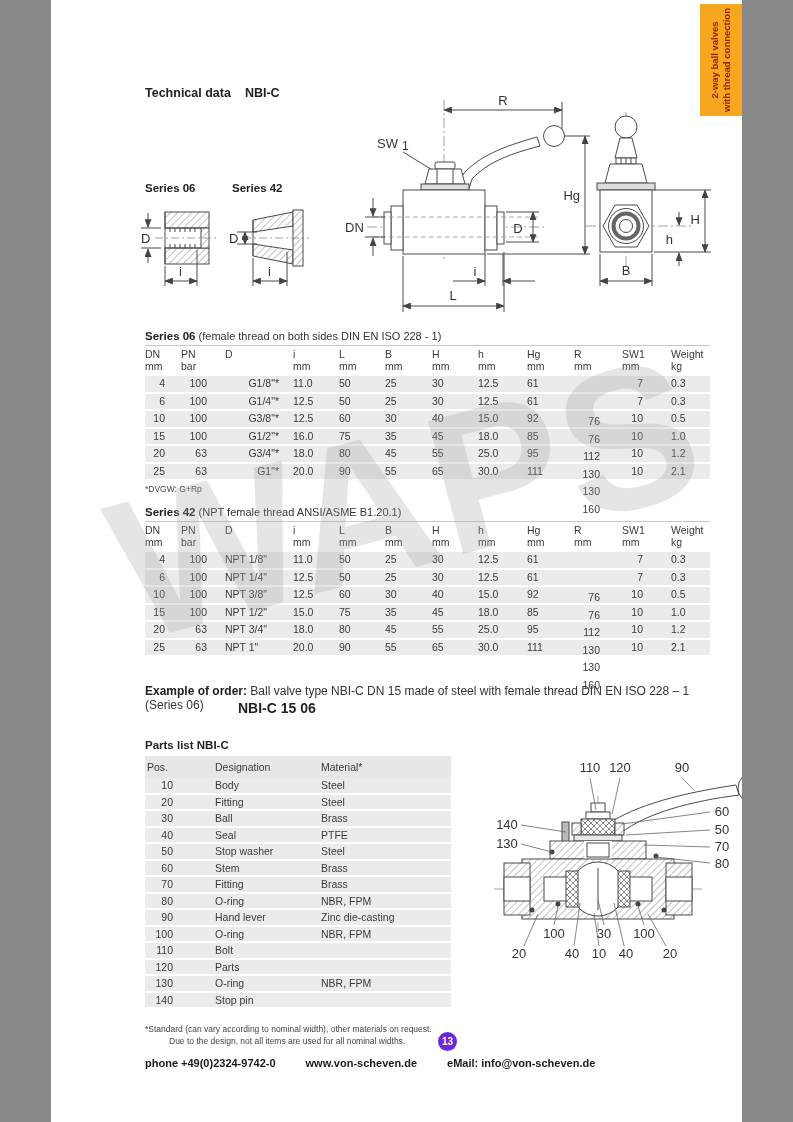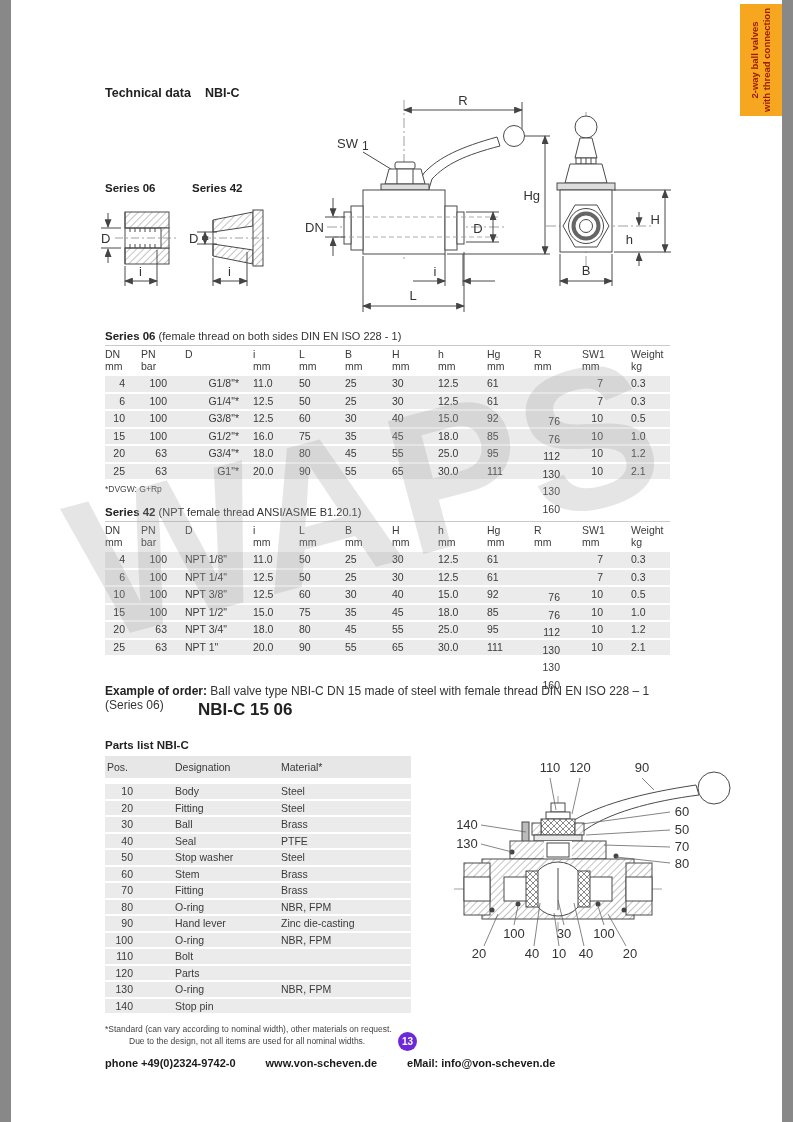--- a/index.html
+++ b/index.html
@@ -1,16 +1,16 @@
 <!DOCTYPE html>
 <html><head>
 <meta charset="utf-8">
 <style>
   html,body{margin:0;padding:0;background:#888;}
-  .page{position:relative;width:771px;height:1122px;background:#fff;margin:0 auto;
+  .page{position:relative;width:691px;height:1122px;background:#fff;margin:0 auto;
         font-family:"Liberation Sans",sans-serif;color:#2b2b2b;overflow:hidden;}
   .abs{position:absolute;}
   
   .tab{position:absolute;top:4px;right:0;width:42px;height:112px;}
   .tab-text{position:absolute;top:50%;left:50%;width:112px;
     transform:translate(-50%,-50%) rotate(-90deg);text-align:center;
     font-size:9.5px;font-weight:bold;line-height:12px;}
   .tab-text span{display:block;white-space:nowrap;}
   
   .h-title{font-size:12.5px;font-weight:bold;color:#222;}
@@ -27,25 +27,25 @@
   .dtable .trow > div:nth-child(1){text-align:right;padding-right:16px;}
   .dtable .trow > div:nth-child(2){text-align:right;padding-right:18px;}
   .dtable .trow > div:nth-child(9){text-align:left;padding-right:22px;}
   .dtable .trow > div:nth-child(10){text-align:right;padding-right:22px;margin-top:38px;}
   .dtable .trow > div:nth-child(11){text-align:right;padding-right:28px;}
   .s06 .trow > div:nth-child(3){text-align:right;padding-right:14px;}
   .footnote{font-size:8.5px;color:#444;}
   
   .example{font-size:12px;color:#333;}
   .example b{color:#222;}
-  .order-code{font-size:17px;font-weight:bold;color:#222;}
+  .order-code{font-size:14px;font-weight:bold;color:#222;}
   
   .ptable{width:306px;}
   .phead,.prow{display:grid;grid-template-columns:70px 106px 130px;font-size:10.5px;color:#3a3a3a;}
-  .phead{background:#e7e7e7;height:22px;line-height:22px;margin-bottom:6px;}
+  .phead{background:#e7e7e7;height:22px;line-height:22px;}
   .prow{background:#ebebeb;height:14.5px;line-height:14.5px;margin-bottom:2px;}
   .prow > div:nth-child(1){text-align:right;padding-right:42px;}
   .phead > div:nth-child(1){padding-left:2px;}
   
   .footer{display:flex;font-size:11px;font-weight:bold;color:#1a1a1a;}
   .footer .seg{margin-right:30px;white-space:nowrap;}
   .badge{position:absolute;width:19px;height:19px;border-radius:50%;
     color:#fff;font-size:10px;font-weight:bold;text-align:center;line-height:19px;}
   
   .watermark{position:absolute;left:55px;top:398px;width:600px;text-align:center;

